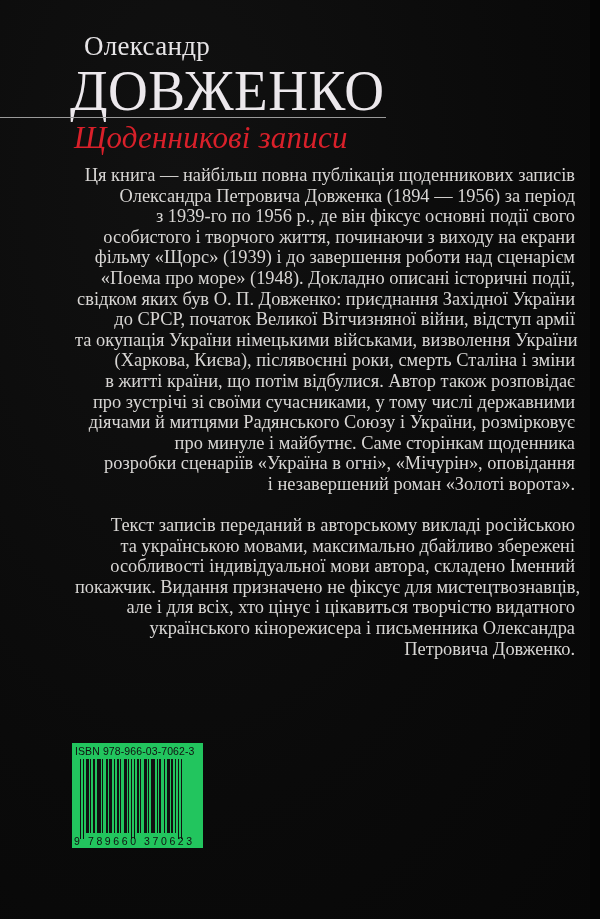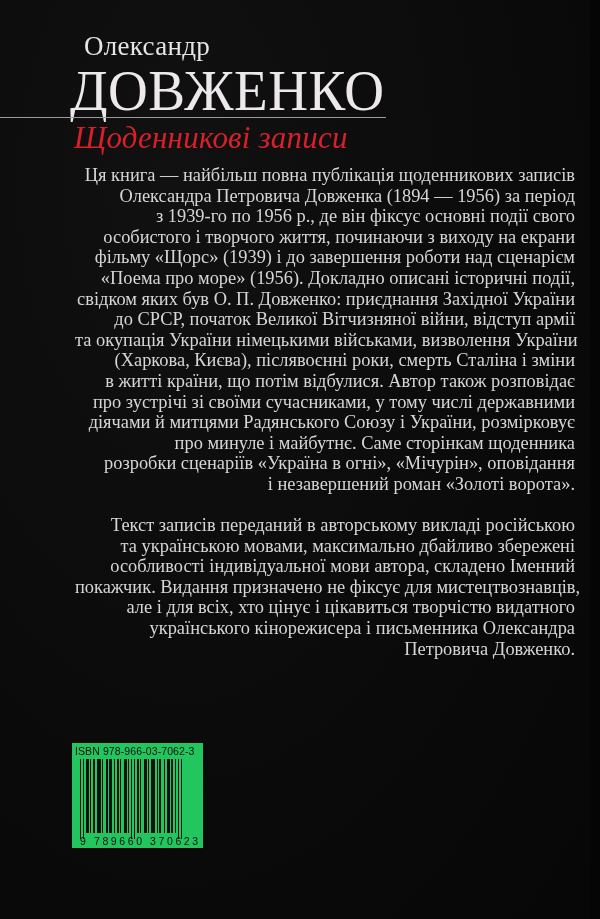--- a/index.html
+++ b/index.html
@@ -112,21 +112,21 @@
     }
     .bars span {
       display: block;
       height: 74px;
       background: #111;
     }
     .bars span.long { height: 80px; }
     .bars span.gap { background: transparent; }
     .barcode-digits {
       position: absolute;
-      left: 8px;
+      left: 2px;
       bottom: 1px;
       font-family: "Liberation Sans", "DejaVu Sans", sans-serif;
       font-size: 10.5px;
       color: #111;
       letter-spacing: 2.6px;
       white-space: nowrap;
       background: transparent;
     }
   </style>
 </head>
@@ -140,21 +140,21 @@
 <div class="divider"></div>
 <div class="subtitle">Щоденникові записи</div>
 
 <div class="body-text">
   <div class="para">
     <span class="line">Ця книга —  найбільш повна публікація щоденникових записів</span>
     <span class="line">Олександра Петровича Довженка (1894 — 1956) за період</span>
     <span class="line">з 1939-го по 1956 р., де він фіксує основні події свого</span>
     <span class="line">особистого і творчого життя, починаючи з виходу на екрани</span>
     <span class="line">фільму «Щорс» (1939) і до завершення роботи над сценарієм</span>
-    <span class="line">«Поема про море» (1956). Докладно описані історичні події,</span>
+    <span class="line">«Поема про море» (1948). Докладно описані історичні події,</span>
     <span class="line">свідком яких був О. П. Довженко: приєднання Західної України</span>
     <span class="line">до СРСР, початок Великої Вітчизняної війни, відступ армії</span>
     <span class="line">та окупація України німецькими військами, визволення України</span>
     <span class="line">(Харкова, Києва), післявоєнні роки, смерть Сталіна і зміни</span>
     <span class="line">в житті країни, що потім відбулися. Автор також розповідає</span>
     <span class="line">про зустрічі зі своїми сучасниками, у тому числі державними</span>
     <span class="line">діячами й митцями Радянського Союзу і України, розмірковує</span>
     <span class="line">про минуле і майбутнє. Саме сторінкам щоденника</span>
     <span class="line">розробки сценаріїв «Україна в огні», «Мічурін», оповідання</span>
     <span class="line">і незавершений роман «Золоті ворота».</span>

